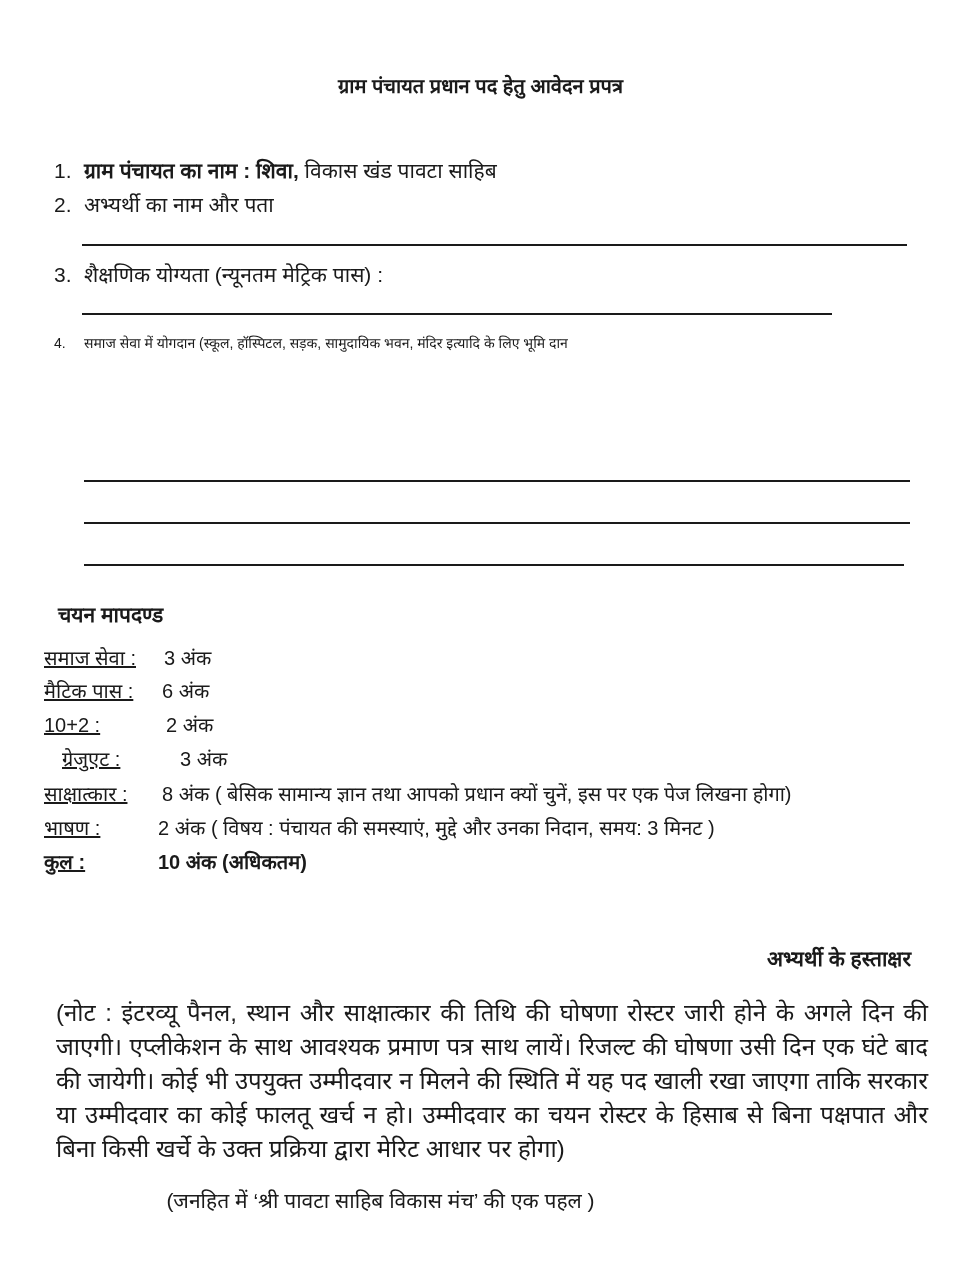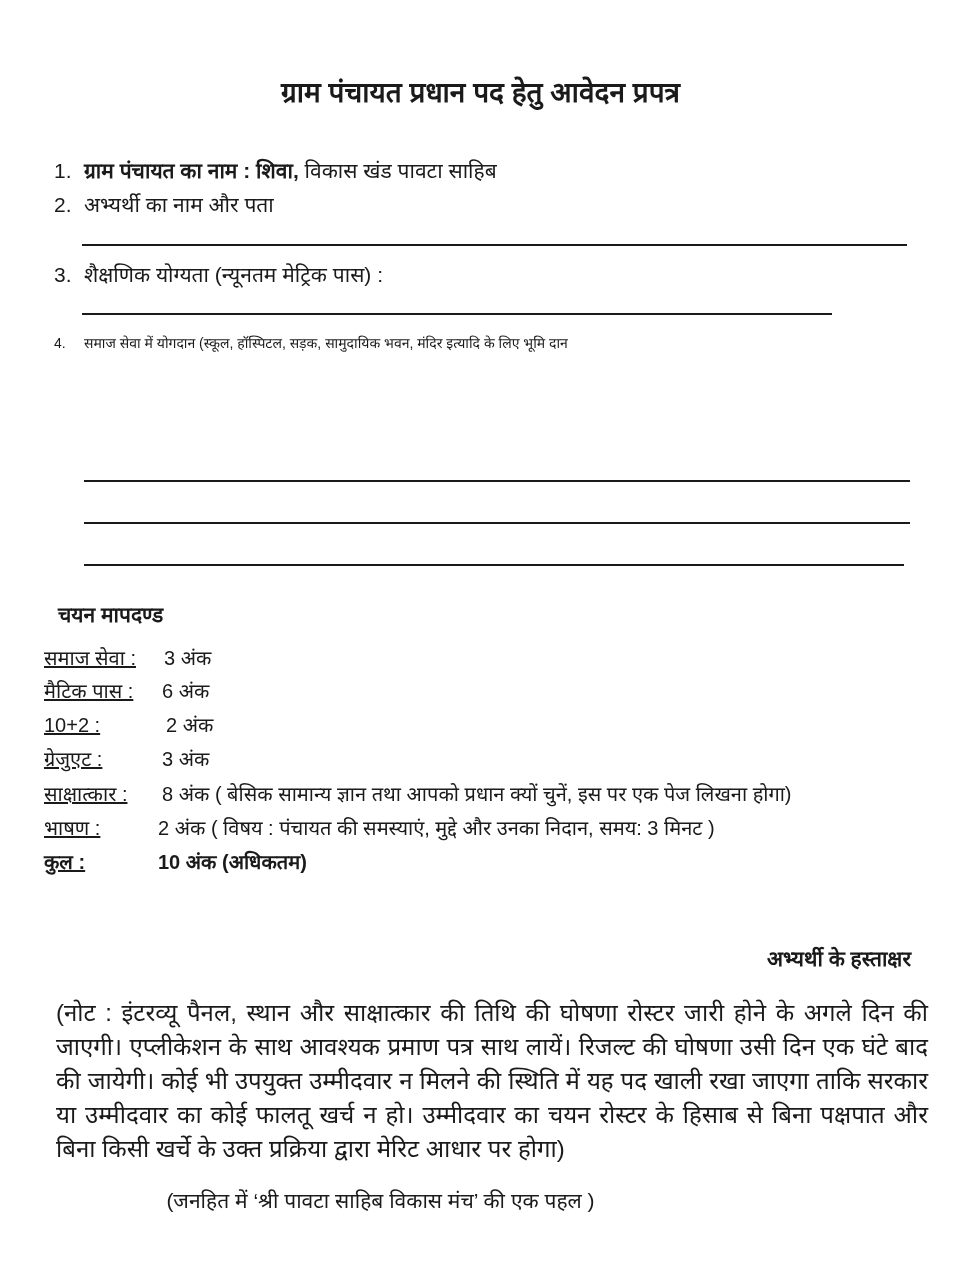--- a/index.html
+++ b/index.html
@@ -1,19 +1,19 @@
 <!DOCTYPE html>
 <html><head>
 <meta charset="utf-8">
 <style>
   html, body { margin:0; padding:0; background:#ffffff; }
   body { width:961px; height:1280px; position:relative; overflow:hidden;
          font-family:"Liberation Sans","DejaVu Sans",sans-serif; color:#1a1a1a; }
   .abs { position:absolute; }
-  .title { left:0; width:961px; top:72px; text-align:center; font-size:28px; font-weight:bold; }
+  .title { left:0; width:961px; top:72px; text-align:center; font-size:20px; font-weight:bold; }
   .item { font-size:21px; white-space:nowrap; }
   .item b { font-weight:bold; }
   .num { display:inline-block; width:30px; }
   .rule { height:2px; background:#1a1a1a; }
   .para { left:54px; width:860px; font-size:14px; line-height:42px; }
   .para .num { width:30px; }
   .para .cont { padding-left:30px; display:block; }
   .section-head { left:58px; top:600px; font-size:21px; font-weight:bold; }
   .crit { left:44px; font-size:20px; white-space:nowrap; }
   .crit .lbl { display:inline-block;text-decoration:underline; }
@@ -53,21 +53,21 @@
 <div class="abs crit" style="top:644px;">
   <span class="lbl" style="width:120px;">समाज सेवा :</span><span>3 अंक</span>
 </div>
 <div class="abs crit" style="top:677px;">
   <span class="lbl" style="width:118px;">मैटिक पास :</span><span>6 अंक</span>
 </div>
 <div class="abs crit" style="top:711px;">
   <span class="lbl" style="width:122px;">10+2 :</span><span>2 अंक</span>
 </div>
 <div class="abs crit" style="top:745px;">
-  <span class="lbl" style="width:118px;">ग्रेजुएट :</span><span>3 अंक</span>
+  <span class="lbl" style="width:118px;margin-left:18px;">ग्रेजुएट :</span><span>3 अंक</span>
 </div>
 <div class="abs crit" style="top:780px;">
   <span class="lbl" style="width:118px;">साक्षात्कार :</span><span>8 अंक ( बेसिक सामान्य ज्ञान तथा आपको प्रधान क्यों चुनें, इस पर एक पेज लिखना होगा)</span>
 </div>
 <div class="abs crit" style="top:814px;">
   <span class="lbl" style="width:114px;">भाषण :</span><span>2 अंक ( विषय : पंचायत की समस्याएं, मुद्दे और उनका निदान, समय: 3 मिनट )</span>
 </div>
 <div class="abs crit bold" style="top:848px;">
   <span class="lbl" style="width:114px;">कुल :</span><span>10 अंक (अधिकतम)</span>
 </div>

